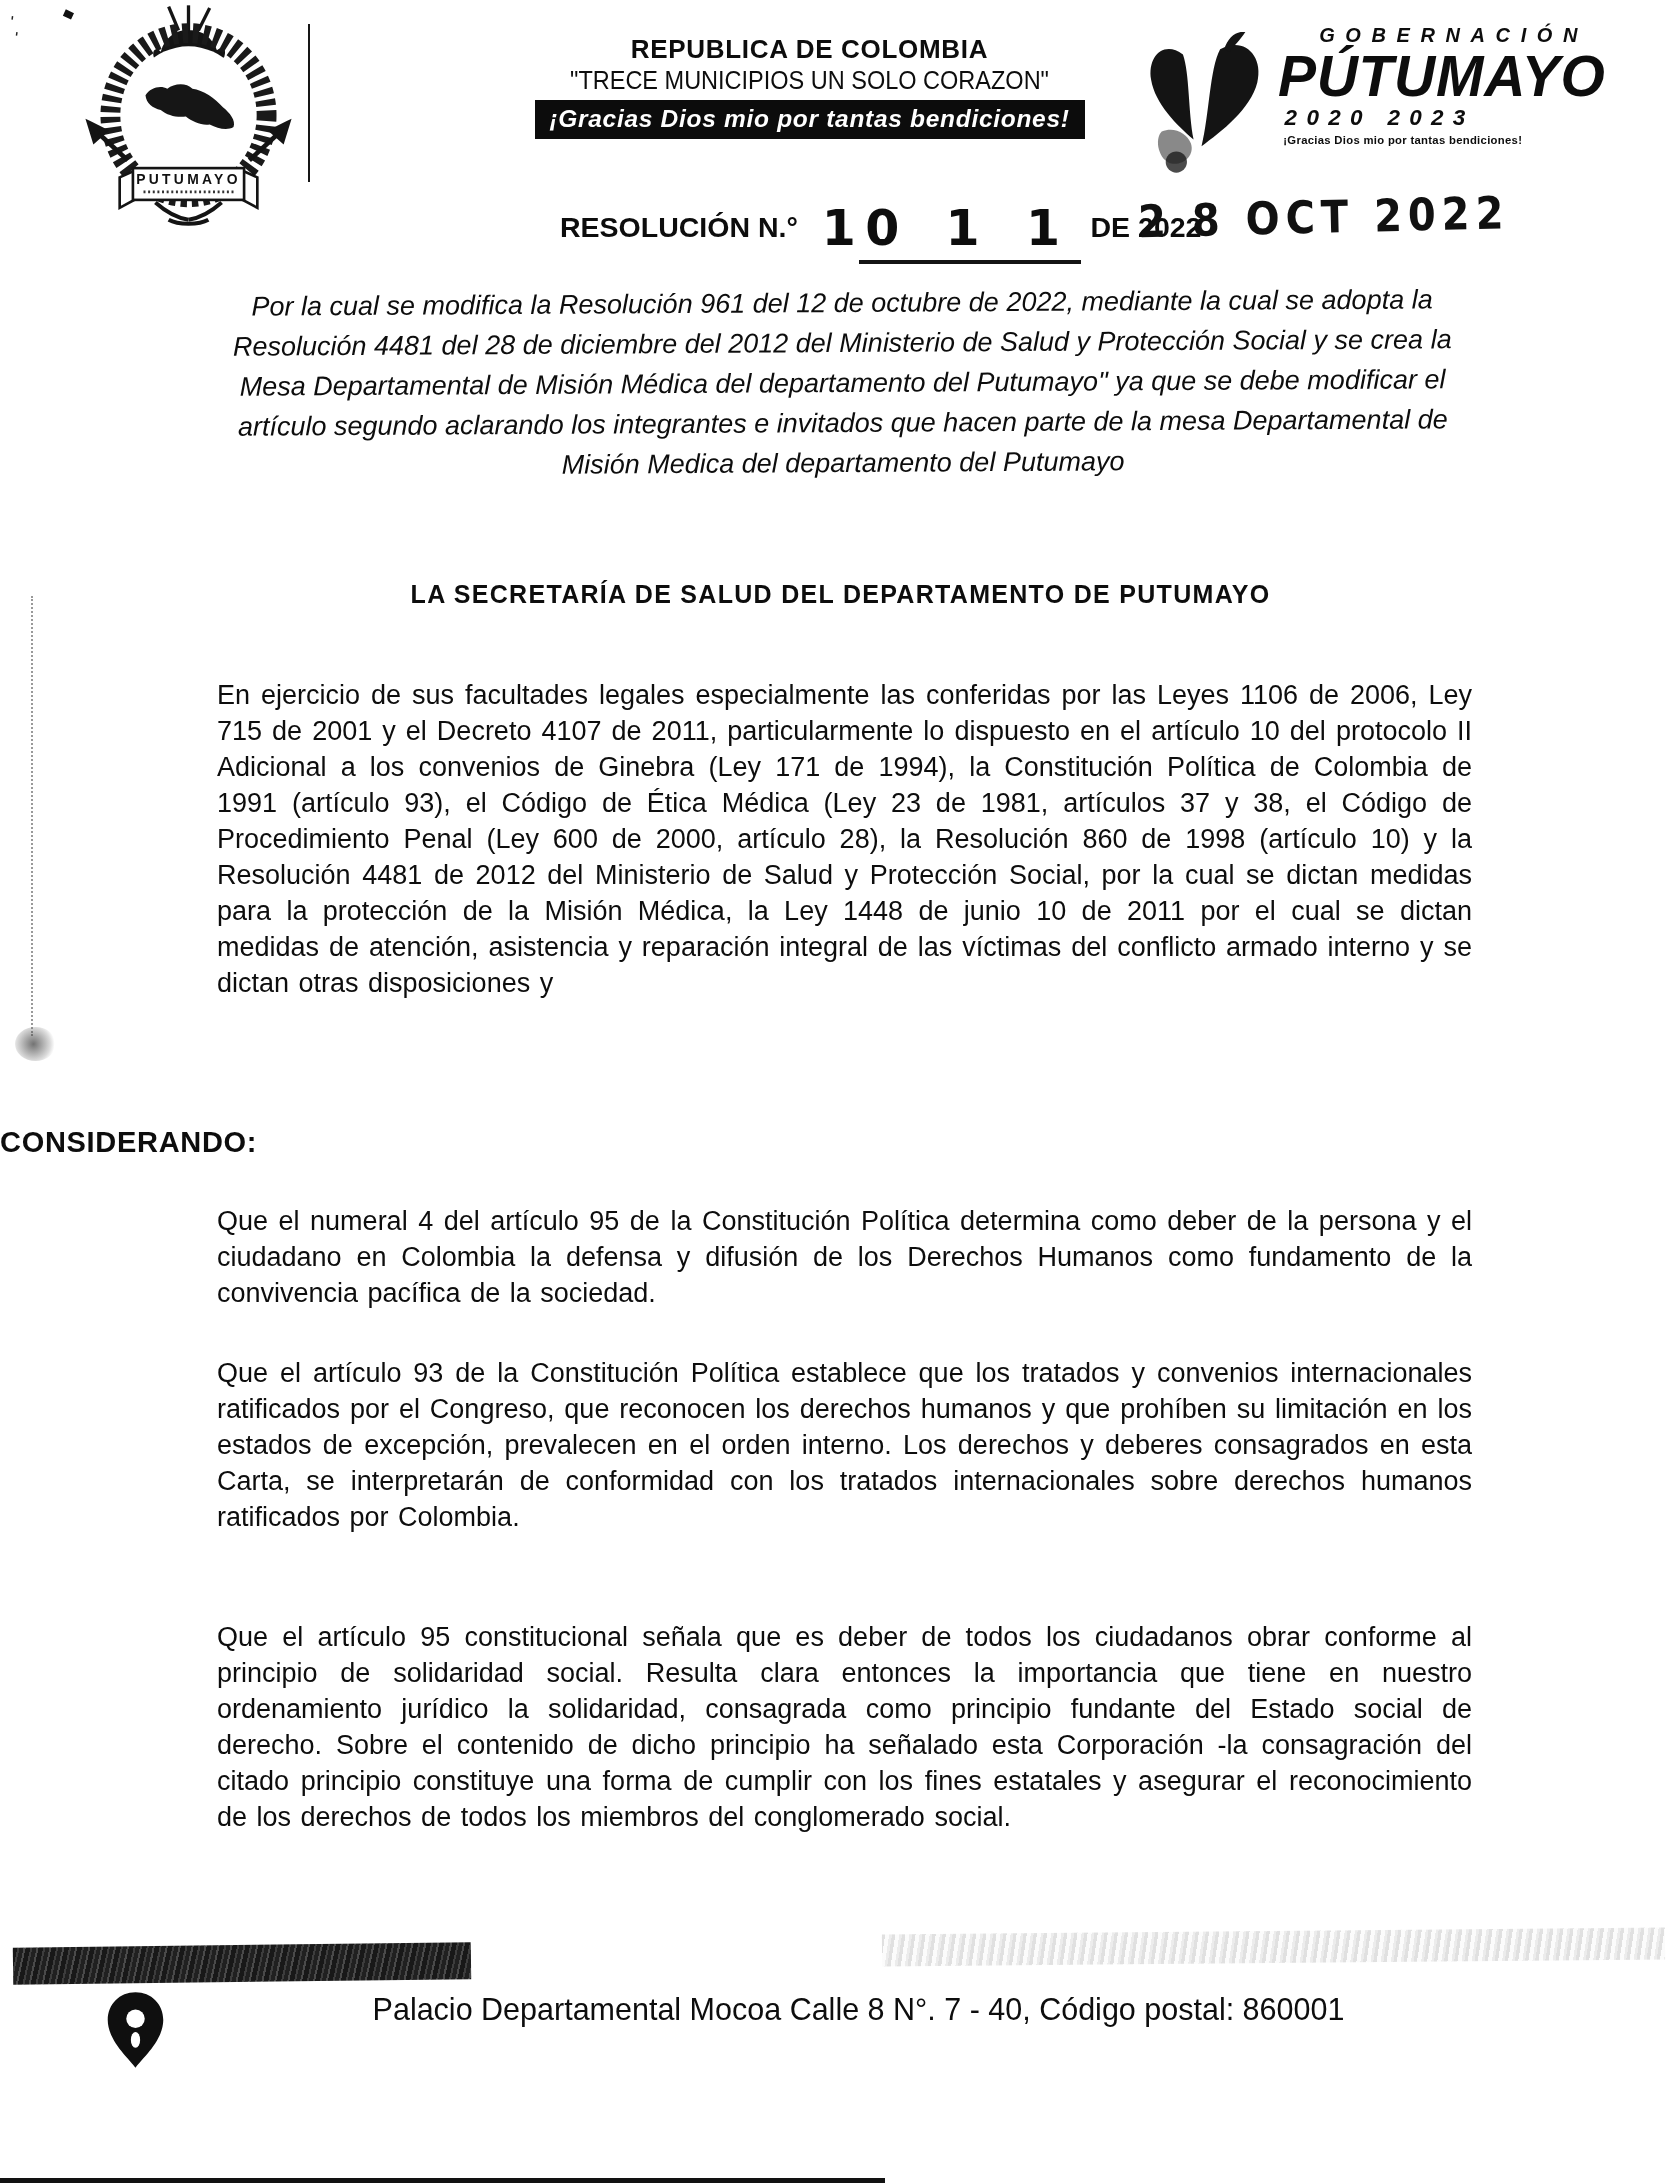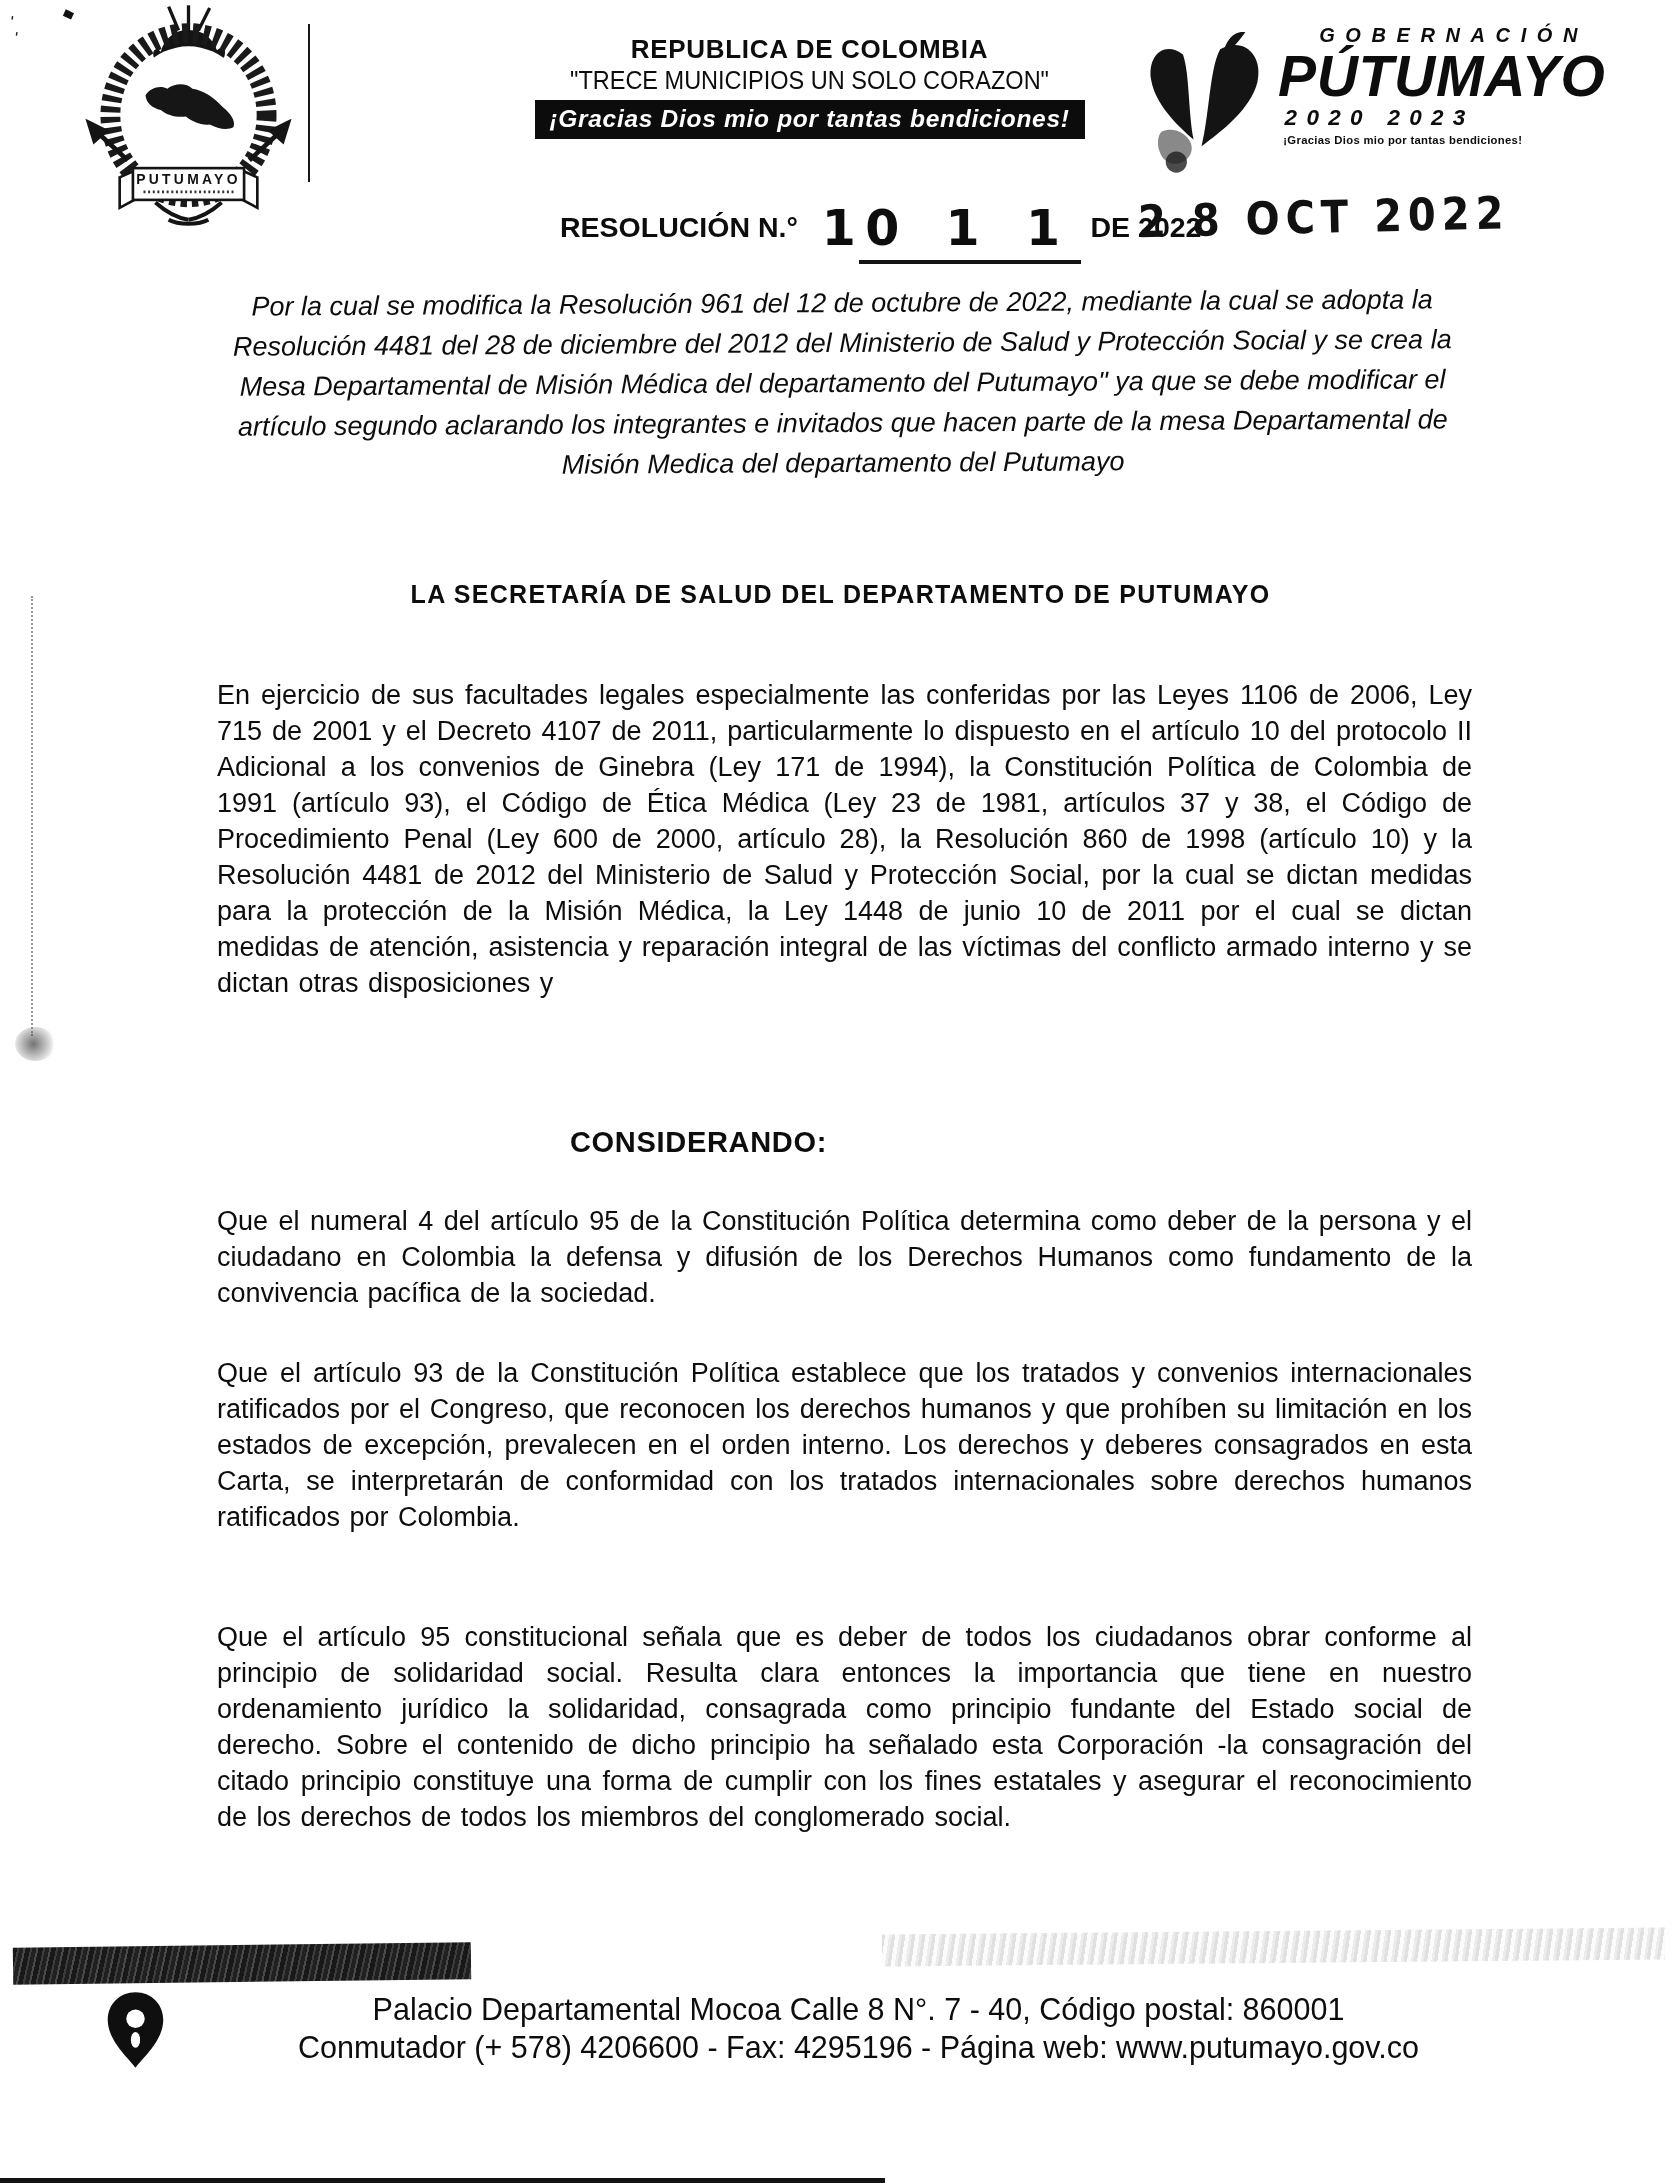--- a/index.html
+++ b/index.html
@@ -56,21 +56,21 @@
     text-align:center;font-size:25px;font-weight:bold;letter-spacing:1.3px;
   }
   .para{
     position:absolute;left:216px;width:1255px;
     font-size:27px;line-height:36px;text-align:justify;word-spacing:2px;
     margin:1px;
   }
   .powers{top:676px;}
   .considerando{
     position:absolute;left:0;top:1126px;width:1397px;
-    text-align:center;font-size:29px;font-weight:bold;letter-spacing:0.7px;
+    text-align:left;font-size:29px;font-weight:bold;letter-spacing:0.7px;
   }
   .c1{top:1202px;}
   .c2{top:1354px;}
   .c3{top:1618px;}
   
   .smudge-left{
     position:absolute;left:13.3px;top:1945px;width:458px;height:37px;
     background:repeating-linear-gradient(103deg,#181818 0 4.6px,#3d3d3d 4.6px 6.6px,#202020 6.6px 10.6px,#4a4a4a 10.6px 12.6px);
     transform:rotate(-0.7deg);
   }
@@ -181,21 +181,20 @@
   <div class="smudge-right"></div>
 
   <svg class="footer-pin" viewBox="0 0 92 118">
     <path fill="#0f0f0f" d="M46,2 C22,2 4,20 4,44 C4,76 38,104 46,116 C54,104 88,76 88,44 C88,20 70,2 46,2 Z"></path>
     <circle cx="46" cy="42" r="14" fill="#ffffff"></circle>
     <ellipse cx="46" cy="74" rx="7" ry="12" fill="#ffffff"></ellipse>
   </svg>
 
   <div class="footer-text">
     <div>Palacio Departamental Mocoa Calle 8 N°. 7 - 40, Código postal: 860001</div>
-    <div>Conmutador (+ 578) 4206600 - Fax: 4295196 - Página web: www.putumayo.gov.co</div>
   </div>
 
   <div class="bottom-strip"></div>
 
   <div class="art-mark-tl">ˈˌ</div>
   <div class="art-speck"></div>
   <div class="art-dotline"></div>
   <div class="art-blob"></div>
 
 </div>

